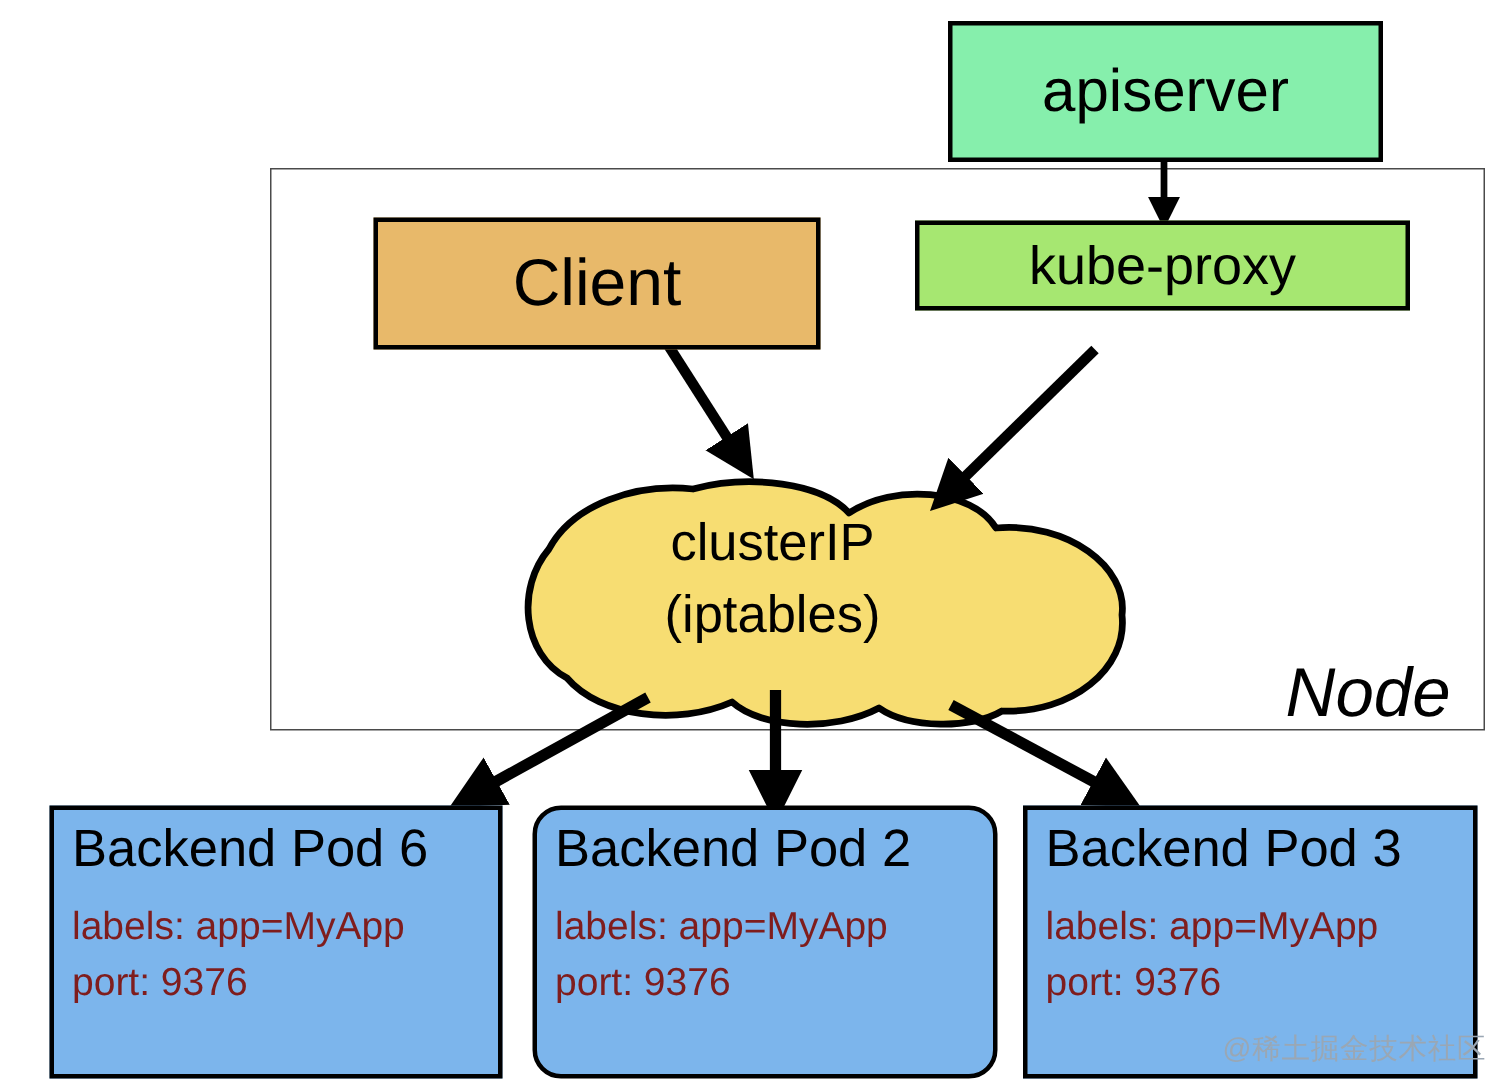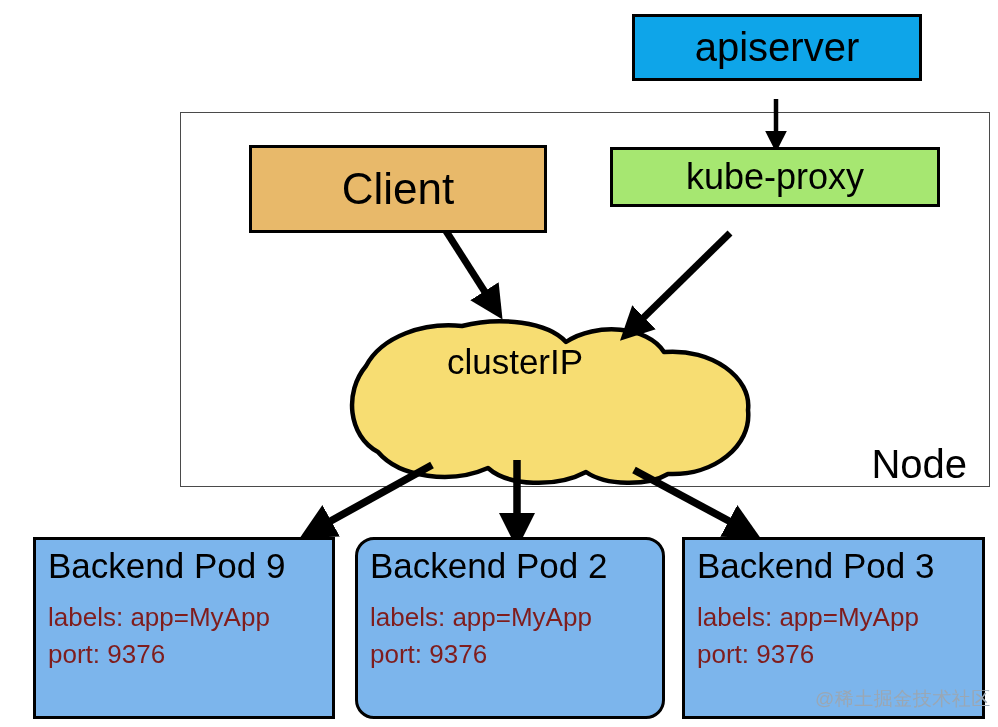--- a/index.html
+++ b/index.html
@@ -31,40 +31,41 @@
     width: 810px;
     height: 375px;
     border: 1.5px solid #4a4a4a;
     background: transparent;
     box-sizing: border-box;
   }
   .node-label {
     position: absolute;
     right: 22px;
     bottom: 2px;
-    font-size: 40px;
+    font-size: 46px;
     color: #000000;
     line-height: 1;
     white-space: nowrap;
+    font-style: italic;
   }
   .box {
     position: absolute;
     box-sizing: border-box;
     border: 3px solid #000000;
     display: flex;
     align-items: center;
     justify-content: center;
     color: #000;
   }
   .apiserver-box {
     left: 632px;
     top: 14px;
     width: 290px;
-    height: 67px;
-    background: #0ea5e9;
+    height: 94px;
+    background: #86efac;
     font-size: 40px;
   }
   .client-box {
     left: 249px;
     top: 145px;
     width: 298px;
     height: 88px;
     background: #e8b96a;
     font-size: 44px;
   }
@@ -157,36 +158,37 @@
 
     <line x1="432" y1="465" x2="318" y2="528" stroke="#000000" stroke-width="7.5" marker-end="url(#arrowhead)"></line>
 
     <line x1="517" y1="460" x2="517" y2="528" stroke="#000000" stroke-width="7.5" marker-end="url(#arrowhead)"></line>
 
     <line x1="634" y1="470" x2="742" y2="528" stroke="#000000" stroke-width="7.5" marker-end="url(#arrowhead)"></line>
   </svg>
 
   <div class="cloud-text">
     <div>clusterIP</div>
+    <div>(iptables)</div>
   </div>
 
   <div class="box apiserver-box">
     <span>apiserver</span>
   </div>
 
   <div class="box client-box">
     <span>Client</span>
   </div>
 
   <div class="box kubeproxy-box">
     <span>kube-proxy</span>
   </div>
 
   <div class="pod-box pod-1">
-    <div class="pod-title">Backend Pod 9</div>
+    <div class="pod-title">Backend Pod 6</div>
     <div class="pod-meta">labels: app=MyApp</div>
     <div class="pod-meta" style="margin-top:0">port: 9376</div>
   </div>
 
   <div class="pod-box pod-2">
     <div class="pod-title">Backend Pod 2</div>
     <div class="pod-meta">labels: app=MyApp</div>
     <div class="pod-meta" style="margin-top:0">port: 9376</div>
   </div>
 

